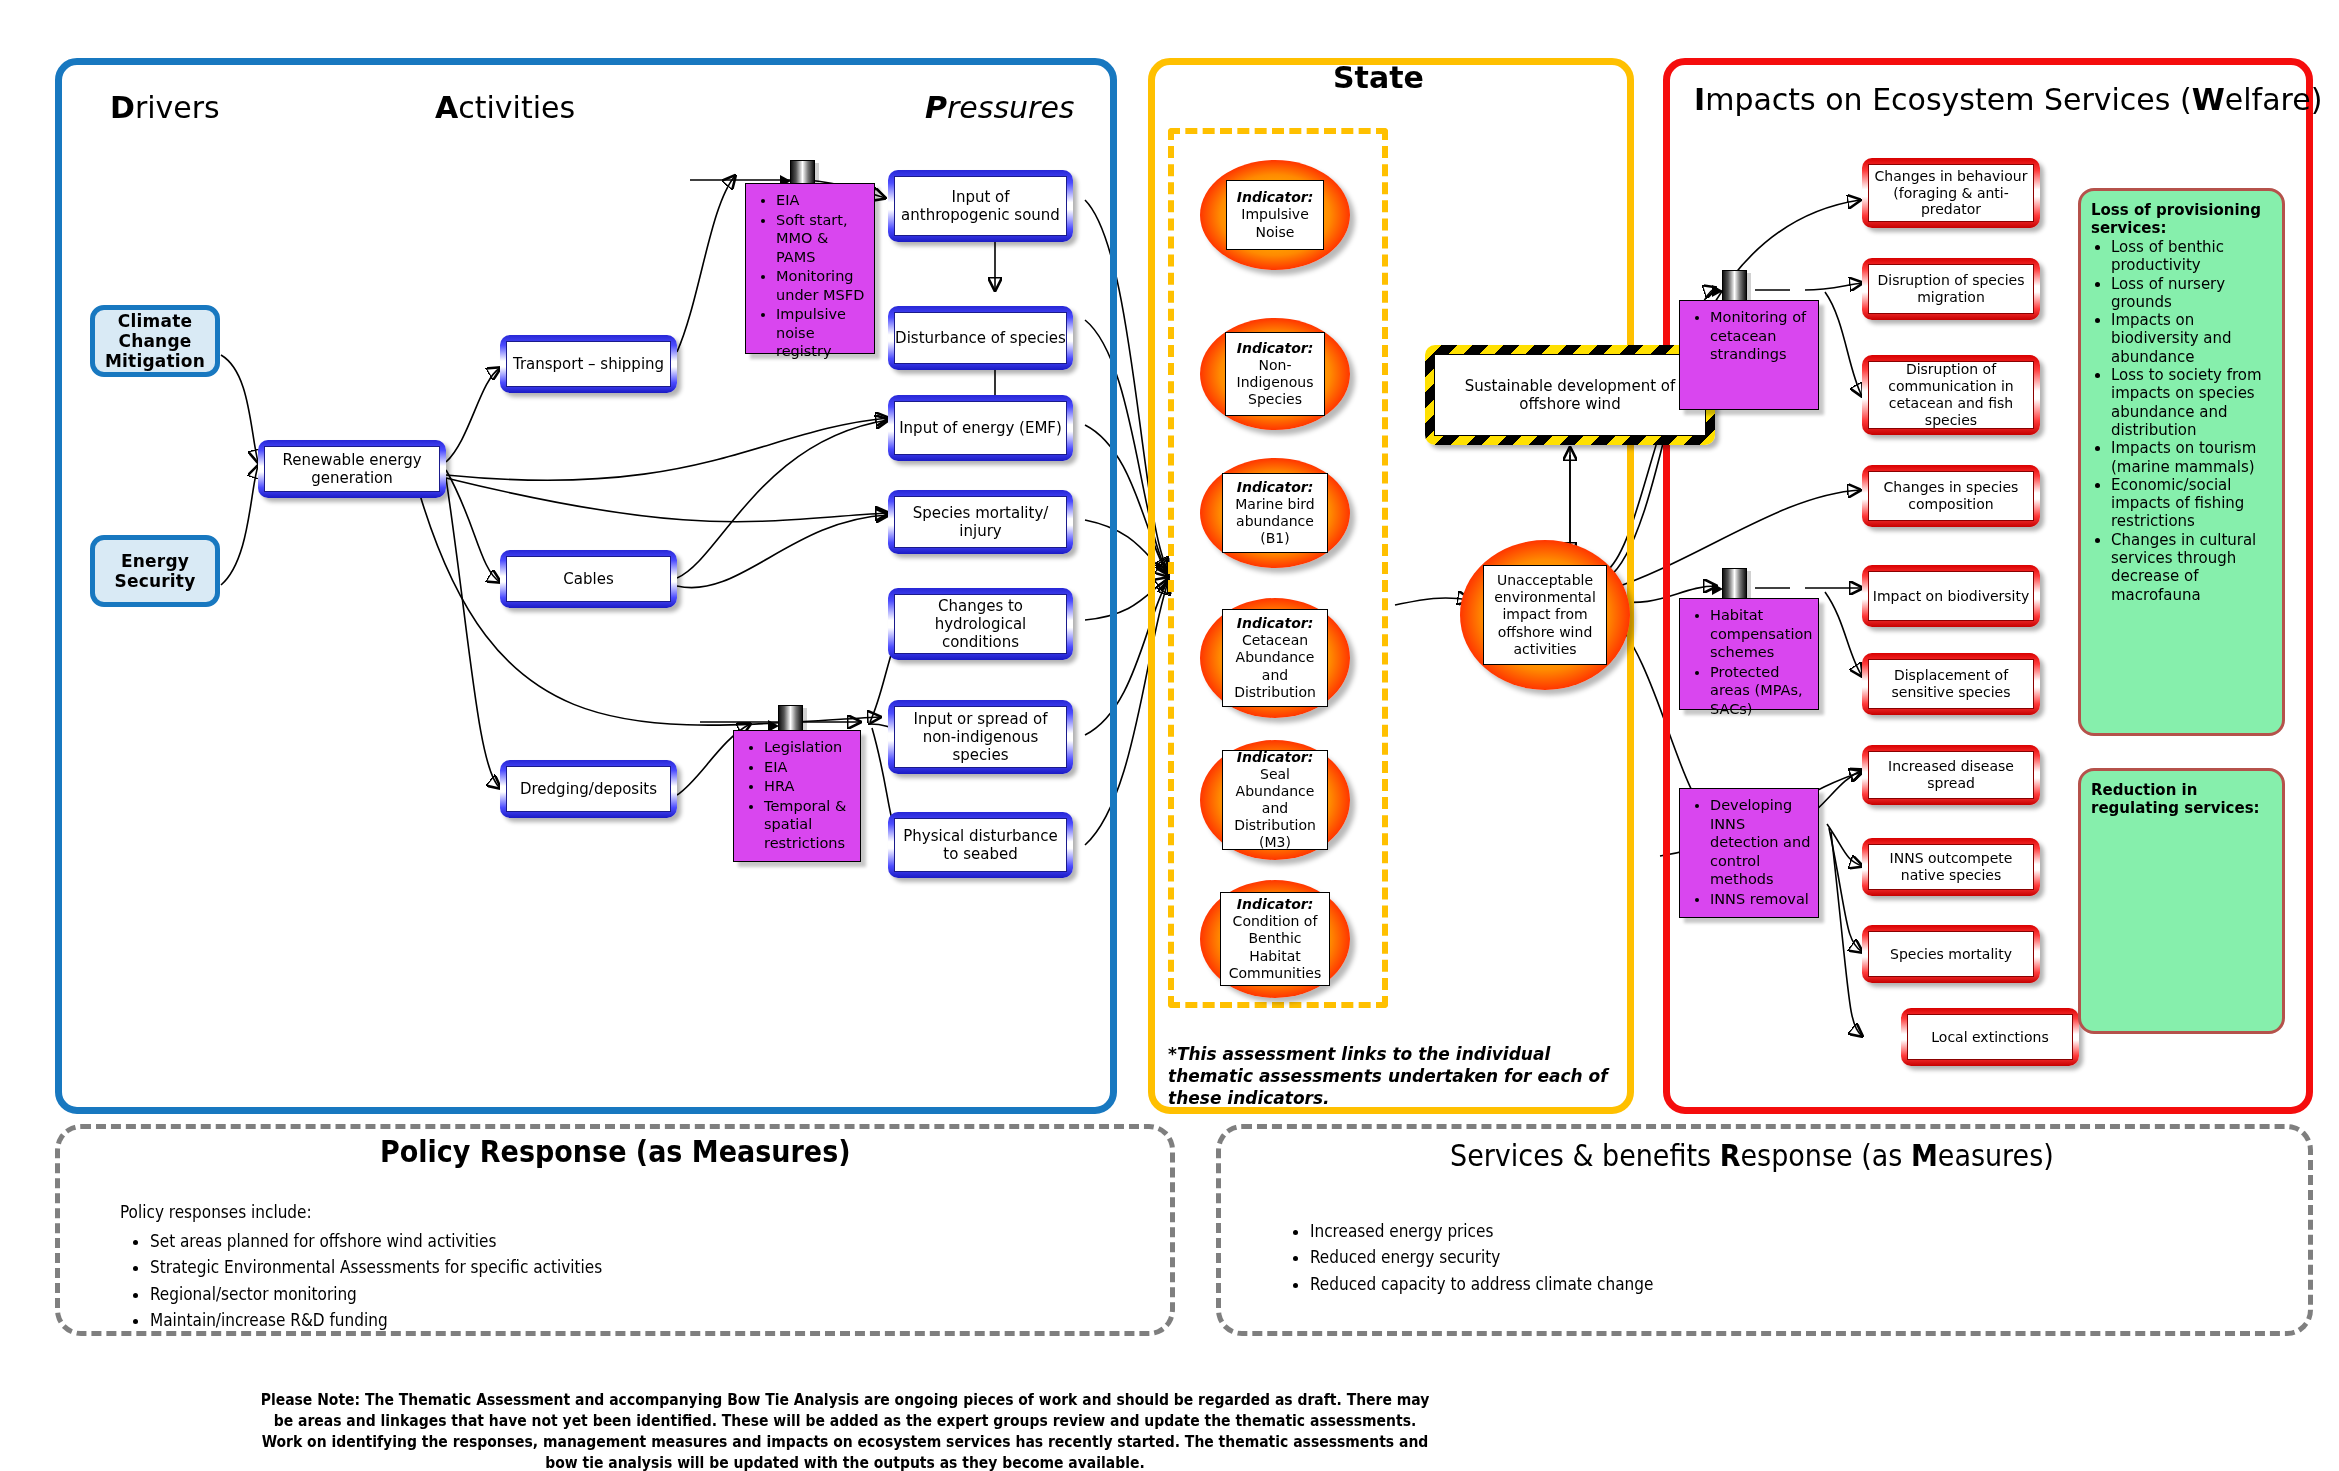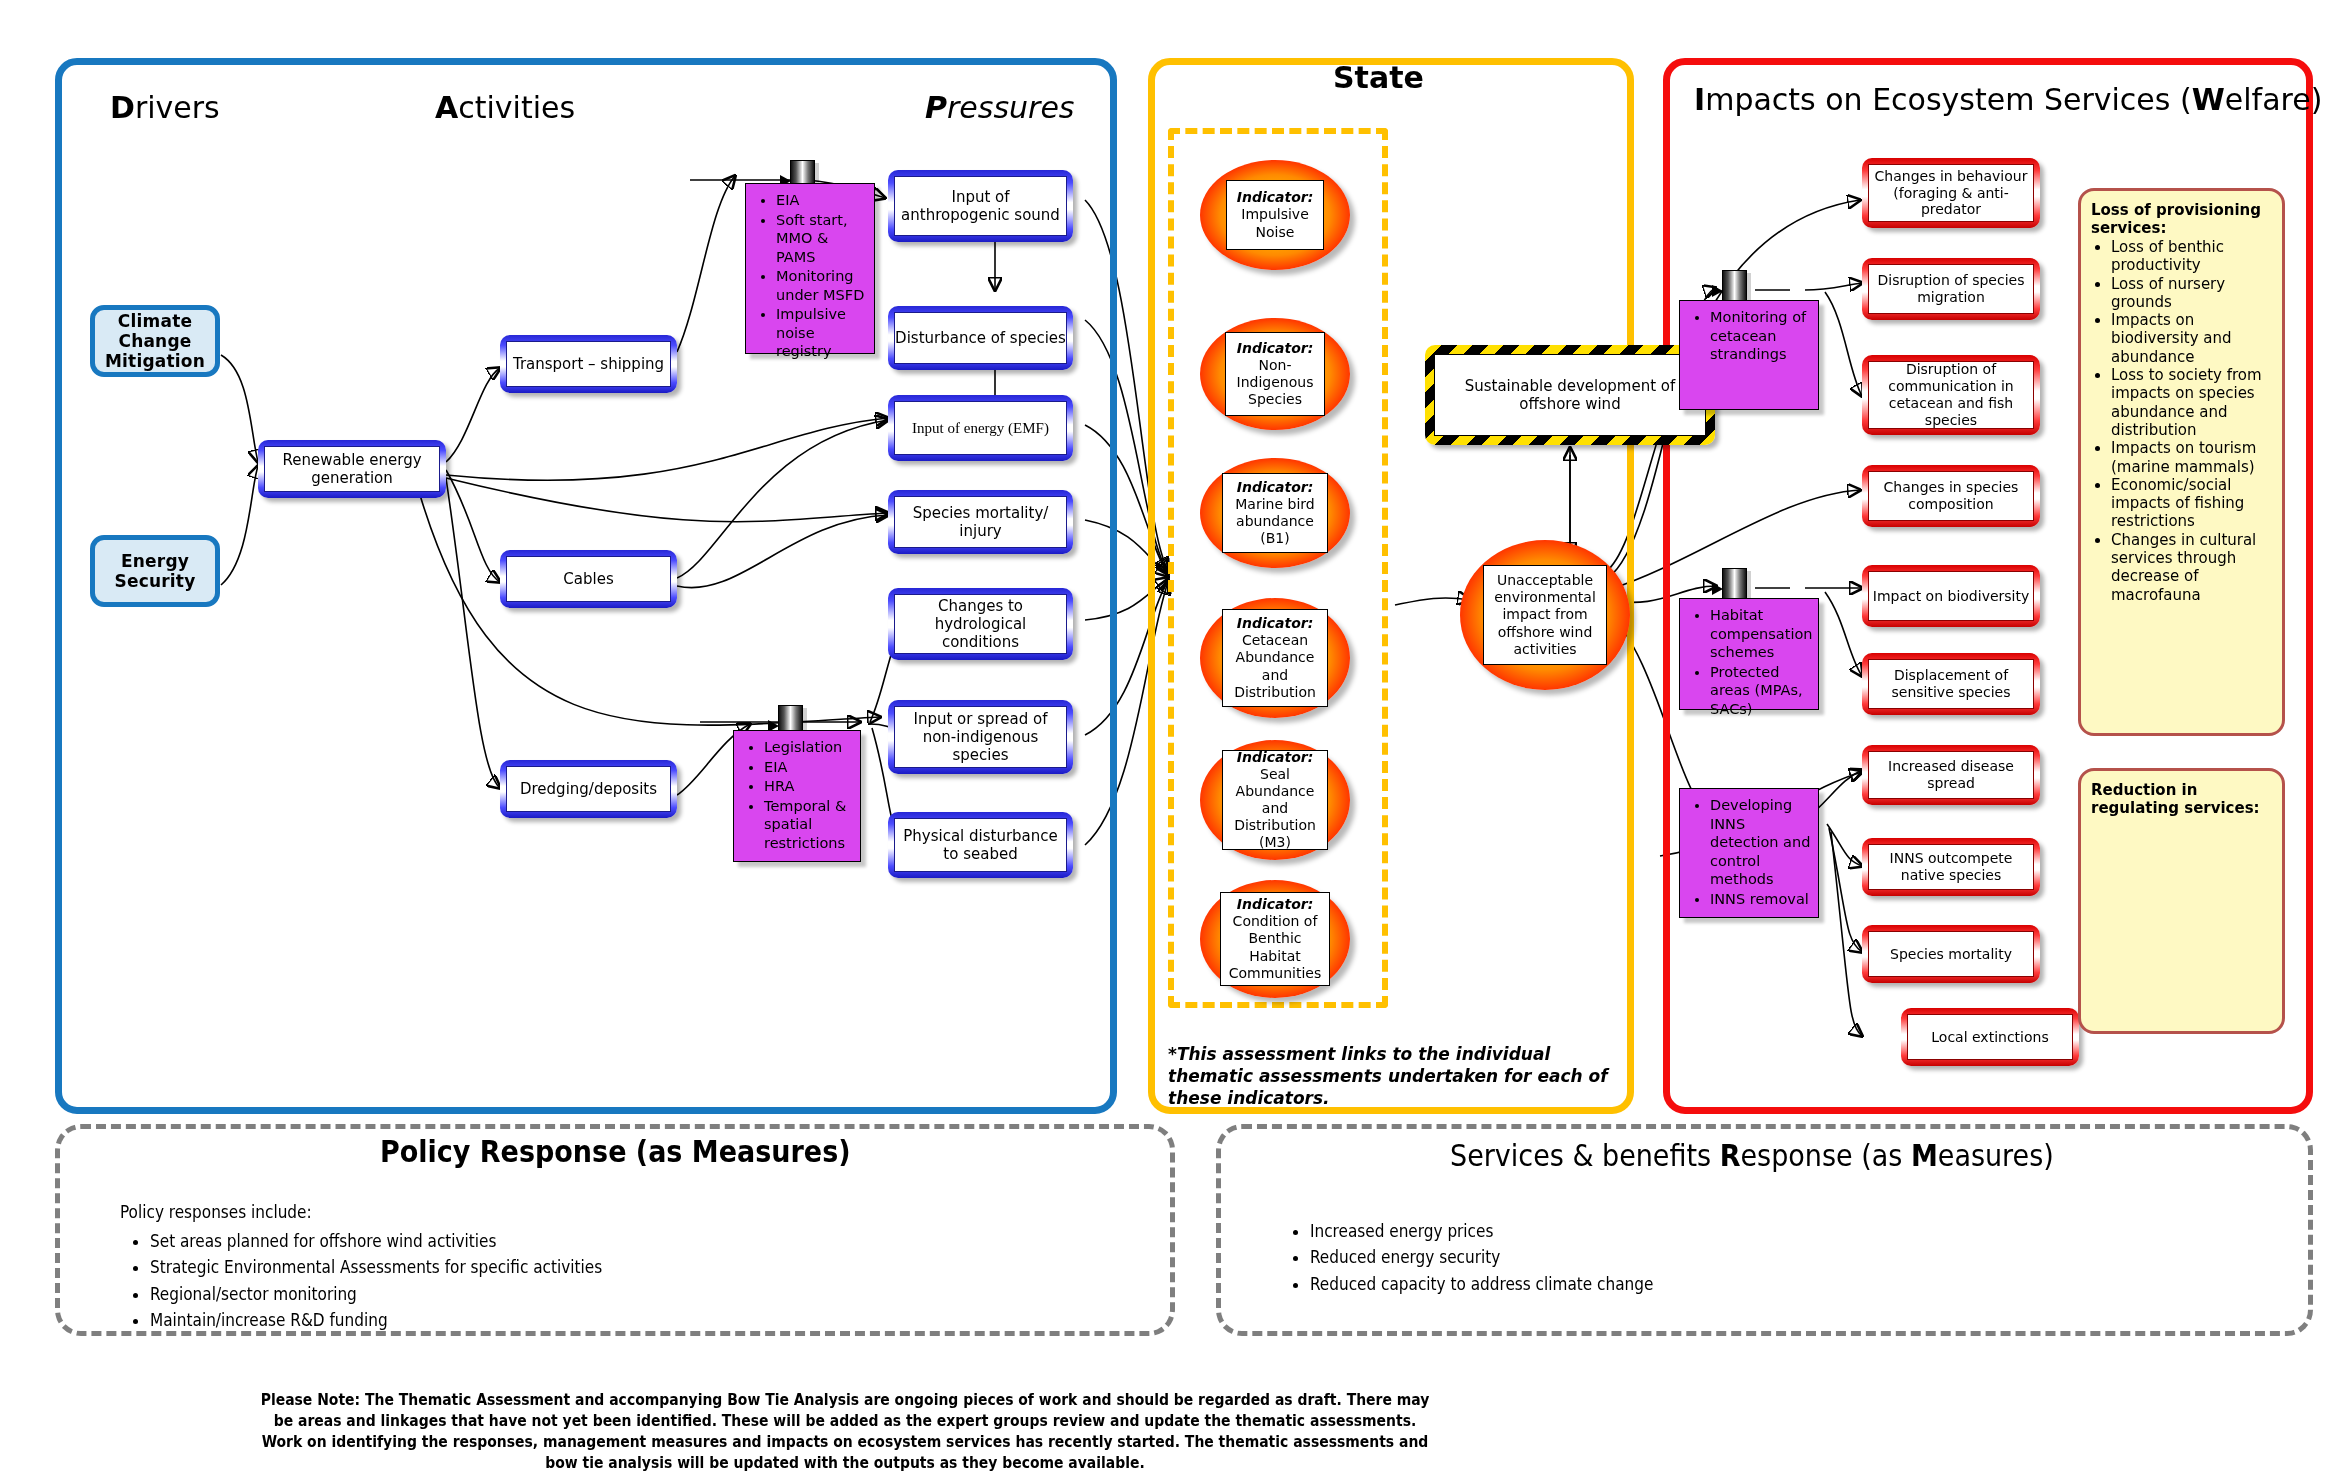--- a/index.html
+++ b/index.html
@@ -65,21 +65,21 @@
   .indicator .lab i{font-style:italic;font-weight:700;}
 
   
   .hazard{position:absolute;border-radius:10px;padding:9px;box-sizing:border-box;
      background:repeating-linear-gradient(-45deg,#ffe000 0 11px,#000 11px 22px);
      box-shadow:4px 4px 4px rgba(0,0,0,.3);}
   .hazard .inner{width:100%;height:100%;background:#fff;border:1.5px solid #000;box-sizing:border-box;
      display:flex;align-items:center;justify-content:center;text-align:center;font-size:15px;line-height:1.2;}
 
   
-  .pinkbox{position:absolute;background:#fef9c3;border:3px solid #b5524b;border-radius:16px;
+  .pinkbox{position:absolute;background:#86efac;border:3px solid #b5524b;border-radius:16px;
      box-sizing:border-box;padding:10px 8px 10px 6px;}
   .pinkbox .hd{font-weight:700;font-size:15px;line-height:1.2;margin:0 0 1px 4px;}
   .pinkbox ul{margin:0;padding-left:24px;list-style:disc;}
   .pinkbox li{font-size:15px;line-height:1.22;margin-bottom:0px;}
 
   
   .state-note{position:absolute;left:1168px;top:1044px;width:470px;font-style:italic;font-weight:700;
      font-size:17px;line-height:1.28;color:#000;}
 
   
@@ -229,21 +229,21 @@
       <li>Temporal &amp; spatial restrictions</li>
     </ul>
   </div>
 
   <div class="node blue3d" style="left:888px;top:170px;width:185px;height:72px;">
     <div class="inner">Input of anthropogenic sound</div>
   </div>
   <div class="node blue3d" style="left:888px;top:306px;width:185px;height:64px;">
     <div class="inner">Disturbance of species</div>
   </div>
-  <div class="node blue3d" style="left:888px;top:395px;width:185px;height:66px;font-family:Liberation Serif, serif;">
+  <div class="node blue3d" style="left:888px;top:395px;width:185px;height:66px;">
     <div class="inner">Input of energy (EMF)</div>
   </div>
   <div class="node blue3d" style="left:888px;top:490px;width:185px;height:64px;">
     <div class="inner">Species mortality/ injury</div>
   </div>
   <div class="node blue3d" style="left:888px;top:588px;width:185px;height:72px;">
     <div class="inner">Changes to hydrological conditions</div>
   </div>
   <div class="node blue3d" style="left:888px;top:700px;width:185px;height:74px;">
     <div class="inner">Input or spread of non-indigenous species</div>

